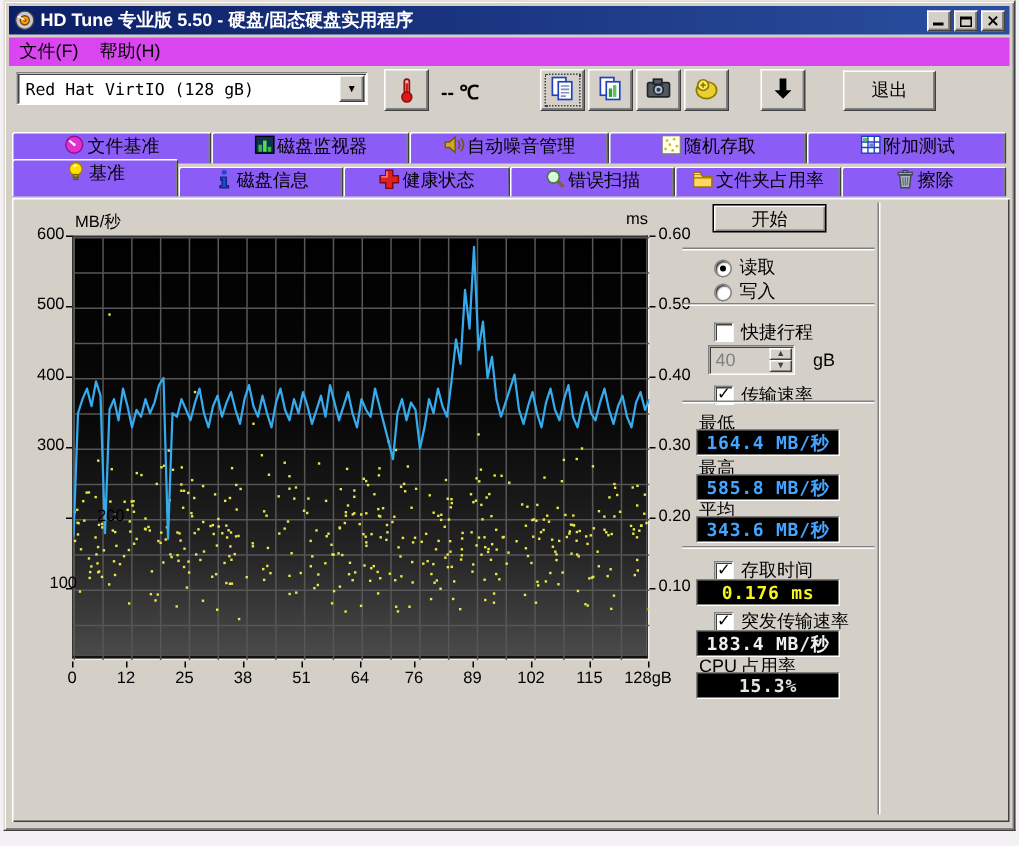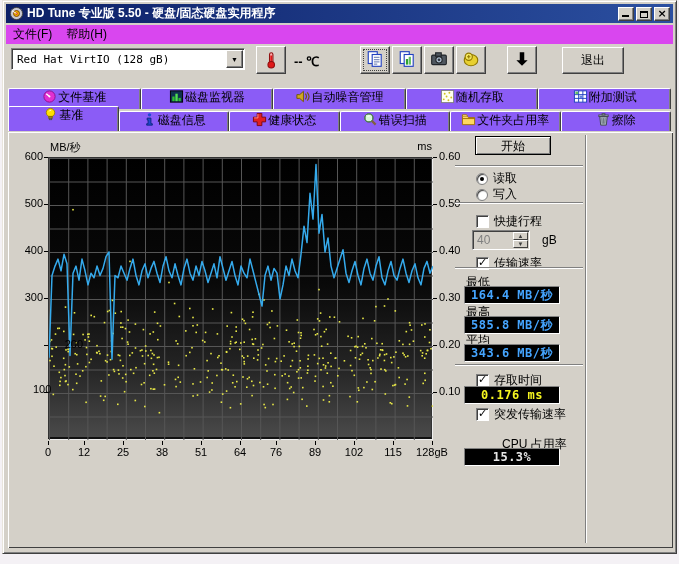--- a/index.html
+++ b/index.html
@@ -85,21 +85,21 @@
   .r1{top:38px;} .r2{top:54px;} .c1{top:81px;} .c2{top:123px;} .c3{top:240px;} .c4{top:274px;}
   .spin{position:absolute;left:464px;top:98px;width:58px;height:20px;background:#d4d0c8;
     border:1px solid #808080;border-bottom-color:#fff;border-right-color:#fff;box-shadow:inset 1px 1px 0 #404040;
     display:flex;align-items:stretch;}
   .spin-text{flex:1;color:#808080;padding:2px 0 0 4px;font-size:12px;}
   .spin-btns{width:15px;display:flex;flex-direction:column;margin:1px 1px 1px 0;}
   .spin-b{flex:1;background:#d4d0c8;border:1px solid #404040;border-top-color:#fff;border-left-color:#fff;
     font-size:6px;line-height:6px;text-align:center;color:#404040;}
   .gb-label{position:absolute;left:534px;top:101px;}
   .stat-label{position:absolute;left:458px;white-space:nowrap;}
-  .l-min{top:142px;} .l-max{top:172px;} .l-avg{top:200px;text-align:right;} .l-cpu{top:304px;margin-left:36px;}
+  .l-min{top:142px;} .l-max{top:172px;} .l-avg{top:200px;text-align:right;} .l-cpu{top:304px;}
   .lcd{position:absolute;left:456px;width:96px;height:18px;background:#000;
     border:1px solid #808080;border-bottom-color:#fff;border-right-color:#fff;
     color:#45a5ff;font:bold 12px "DejaVu Sans Mono",monospace;text-align:center;line-height:16px;letter-spacing:0.5px;}
   .lcd-min{top:154px;} .lcd-max{top:184px;} .lcd-avg{top:212px;}
   .lcd-access{top:254px;color:#f5f520;}
   .lcd-burst{top:288px;color:#f0f0f0;}
   .lcd-cpu{top:316px;color:#e5e5e5;}
 </style>
 </head>
 <body>
@@ -857,20 +857,21 @@
     <label class="opt-row c3">
       <span class="checkbox on"></span>
       <span>存取时间</span>
     </label>
     <div class="lcd lcd-access">0.176 ms</div>
 
     <label class="opt-row c4">
       <span class="checkbox on"></span>
       <span>突发传输速率</span>
     </label>
+    <div class="lcd lcd-burst">183.4 MB/秒</div>
 
     <div class="stat-label l-cpu">CPU 占用率</div>
     <div class="lcd lcd-cpu">15.3%</div>
 
     <div class="vsep"></div>
   </div>
 
 </div>
 
 </body></html>

